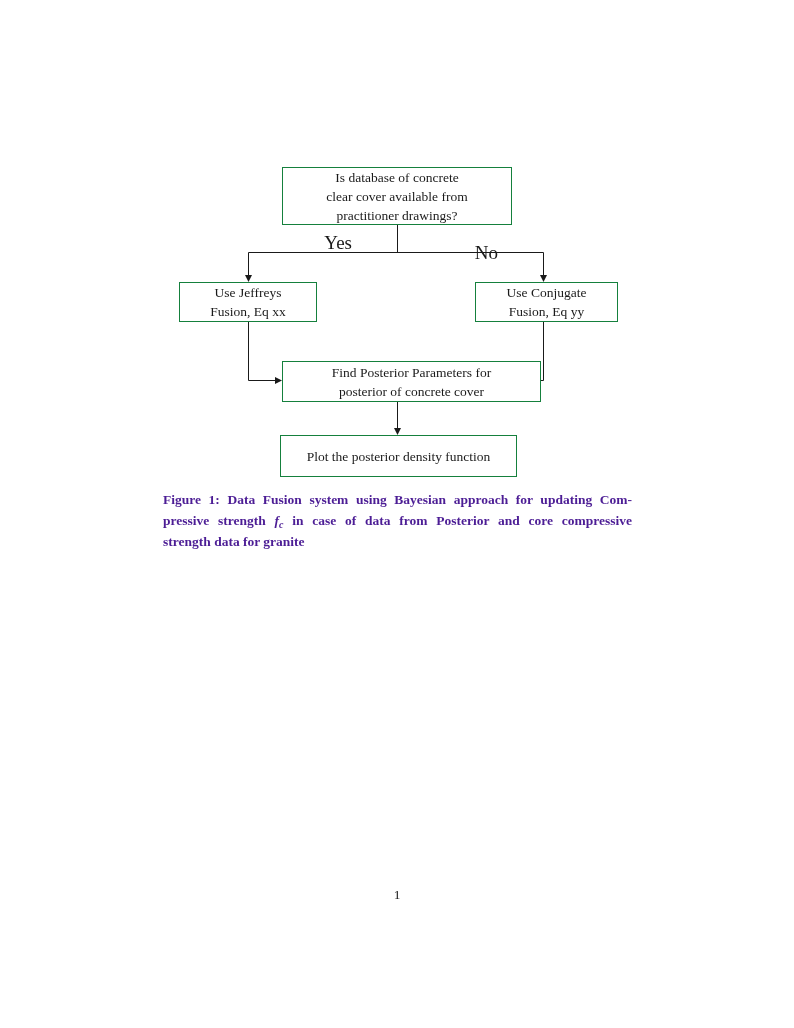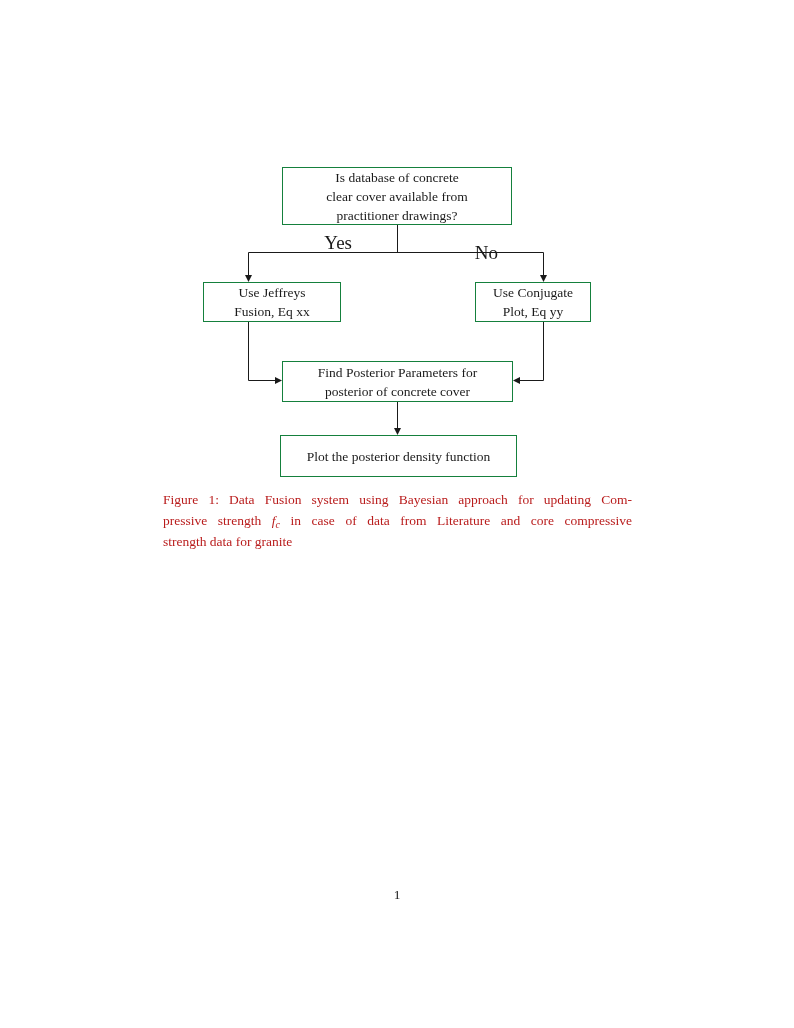--- a/index.html
+++ b/index.html
@@ -30,42 +30,43 @@
     display: flex;
     flex-direction: column;
     justify-content: center;
     align-items: center;
     text-align: center;
     font-size: 13.5px;
     line-height: 19px;
     color: #1a1a1a;
   }
   .node-decision  { left: 282px; top: 167px; width: 230px; height: 58px; }
-  .node-jeffreys  { left: 179px; top: 282px; width: 138px; height: 40px; margin-left: 24px; }
-  .node-conjugate { left: 475px; top: 282px; width: 116px; height: 40px; }
-  .node-posterior { left: 282px; top: 361px; width: 231px; height: 41px; }
+  .node-jeffreys  { left: 179px; top: 282px; width: 138px; height: 40px; }
+  .node-conjugate { left: 475px; top: 282px; width: 143px; height: 40px; }
+  .node-posterior { left: 282px; top: 361px; width: 259px; height: 41px; }
   .node-plot      { left: 280px; top: 435px; width: 237px; height: 42px; text-align: center; }
   .edge-label {
     position: absolute;
     width: 60px;
     text-align: right;
     font-size: 19px;
     line-height: 18px;
     color: #1a1a1a;
   }
   .edge-label-yes { left: 292px; top: 234px; }
   .edge-label-no  { left: 438px; top: 244px; }
   .caption {
     position: absolute;
     left: 163px;
     top: 489px;
     width: 469px;
     font-size: 13.5px;
     line-height: 21px;
-    color: #b91c1c;
+    color: #4c1d95;
+    font-weight: bold;
   }
   .caption-line {
     text-align: justify;
     text-align-last: justify;
   }
   .caption-line-last {
     text-align: right;
     text-align-last: left;
   }
   .math-var {
@@ -123,35 +124,35 @@
   <div class="edge-label edge-label-yes">Yes</div>
   <div class="edge-label edge-label-no">No</div>
 
   <div class="node node-jeffreys">
     <div>Use Jeffreys</div>
     <div>Fusion, Eq xx</div>
   </div>
 
   <div class="node node-conjugate">
     <div>Use Conjugate</div>
-    <div>Plot, Eq yy</div>
+    <div>Fusion, Eq yy</div>
   </div>
 
   <div class="node node-posterior">
     <div>Find Posterior Parameters for</div>
     <div>posterior of concrete cover</div>
   </div>
 
   <div class="node node-plot">
     <div>Plot the posterior density function</div>
   </div>
 
   <div class="caption">
     <div class="caption-line">Figure 1: Data Fusion system using Bayesian approach for updating Com-</div>
     <div class="caption-line">
-      <span>pressive strength </span><span class="math-var">f</span><sub class="math-sub">c</sub><span> in case of data from Literature and core compressive</span>
+      <span>pressive strength </span><span class="math-var">f</span><sub class="math-sub">c</sub><span> in case of data from Posterior and core compressive</span>
     </div>
     <div class="caption-line caption-line-last">strength data for granite</div>
   </div>
 
   <div class="page-number">1</div>
 
 </div>
 
 </body></html>

